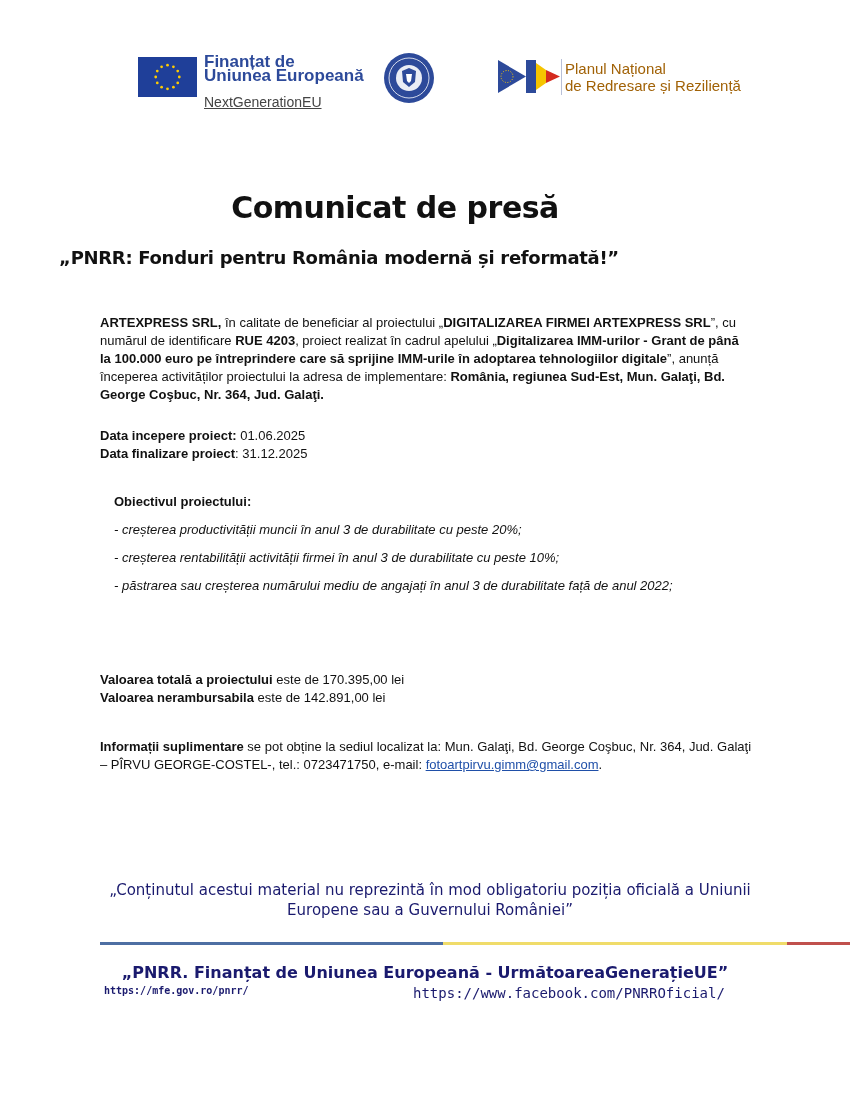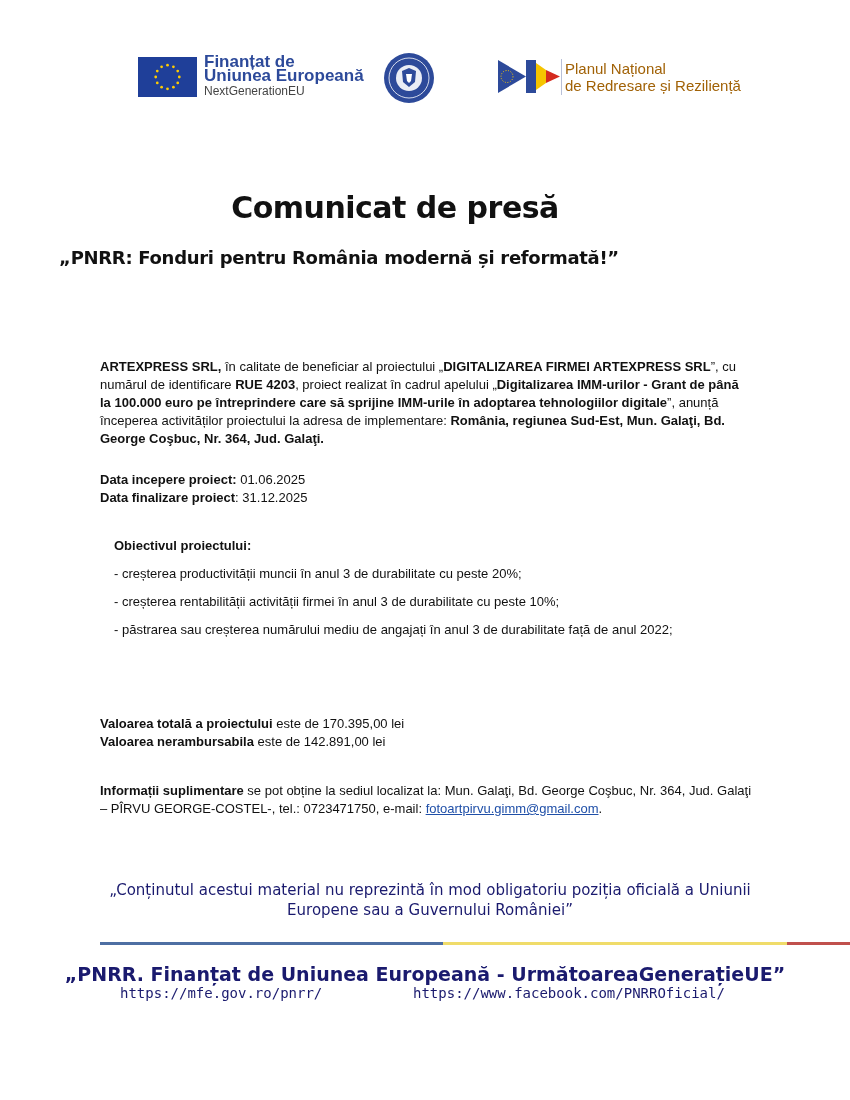--- a/index.html
+++ b/index.html
@@ -3,44 +3,44 @@
 <meta charset="utf-8">
 <style>
   html, body { margin:0; padding:0; background:#ffffff; }
   body { width:850px; height:1100px; position:relative; overflow:hidden; font-family:"Liberation Sans", sans-serif; color:#111; }
   .abs { position:absolute; }
   
   .eu-flag { left:138px; top:57px; width:59px; height:40px; background:#1f3f99; }
   .eu-flag svg { width:100%; height:100%; display:block; }
   .eu-text { left:204px; top:55px; line-height:14px; }
   .eu-text .l1, .eu-text .l2 { font-size:17px; font-weight:bold; color:#2d4a9a; }
-  .eu-text .l3 { font-size:12px; color:#444; margin-top:1px; }
+  .eu-text .l3 { font-size:14px; color:#444; margin-top:12px;text-decoration:underline; }
   .gov-seal { left:383px; top:52px; width:52px; height:52px; }
   .pnrr-logo { left:498px; top:60px; width:62px; height:33px; }
   .pnrr-sep { left:561px; top:59px; width:1px; height:36px; background:#b8c0d8; }
   .pnrr-text { left:565px; top:60px; line-height:17px; font-size:15px; color:#a16207; }
   
   .title { left:0; width:790px; top:190px; text-align:center; font-size:30px; font-weight:bold; color:#111; font-family:"DejaVu Sans", sans-serif; letter-spacing:-0.5px; }
   .subtitle { left:0; width:678px; top:247px; text-align:center; font-size:18px; font-weight:bold; color:#111; font-family:"DejaVu Sans", sans-serif; letter-spacing:-0.3px; }
-  .body-text { font-size:13px; line-height:18px; color:#111; font-family:"Liberation Sans", sans-serif;margin-top:44px; }
+  .body-text { font-size:13px; line-height:18px; color:#111; font-family:"Liberation Sans", sans-serif; }
   .para { left:100px; width:650px; top:314px; }
   .dates { left:100px; top:427px; }
   .obj { left:114px; top:493px; width:660px; }
-  .obj .item { margin-top:10px; }
+  .obj .item { margin-top:10px;font-style:italic; }
   .values { left:100px; top:671px; }
   .info { left:100px; top:738px; width:660px; }
   .info a { color:#1f4fa8; text-decoration:underline; }
   b { font-weight:bold; }
   .disclaimer { left:90px; width:680px; top:880px; text-align:center; color:#1a1a6e; font-size:15px; line-height:20px; font-family:"DejaVu Sans", sans-serif; }
   .divider { top:942px; height:3px; }
   .div-blue { left:100px; width:343px; background:#4e6fa3; }
   .div-yellow { left:443px; width:344px; background:#f0dc6a; }
   .div-red { left:787px; width:63px; background:#c0504d; }
-  .slogan { left:0; width:850px; top:963px; text-align:center; color:#1a1a6e; font-size:19px; font-weight:bold; font-family:"DejaVu Sans", sans-serif; }
-  .link1 { left:120px; top:985px; color:#1a1a6e; font-size:14px; font-family:"DejaVu Sans Mono", monospace; }
+  .slogan { left:0; width:850px; top:963px; text-align:center; color:#1a1a6e; font-size:16px; font-weight:bold; font-family:"DejaVu Sans", sans-serif; }
+  .link1 { left:104px; top:985px; color:#1a1a6e; font-size:10px; font-family:"DejaVu Sans Mono", monospace;font-weight:bold; }
   .link2 { left:413px; top:985px; color:#1a1a6e; font-size:14px; font-family:"DejaVu Sans Mono", monospace; }
 </style>
 </head>
 <body>
 
 <div class="abs eu-flag">
   <svg viewBox="0 0 60 40">
     <rect width="60" height="40" fill="#1f3f99"></rect>
     <g fill="#ffcc00">
       <circle cx="30" cy="8" r="1.4"></circle>

